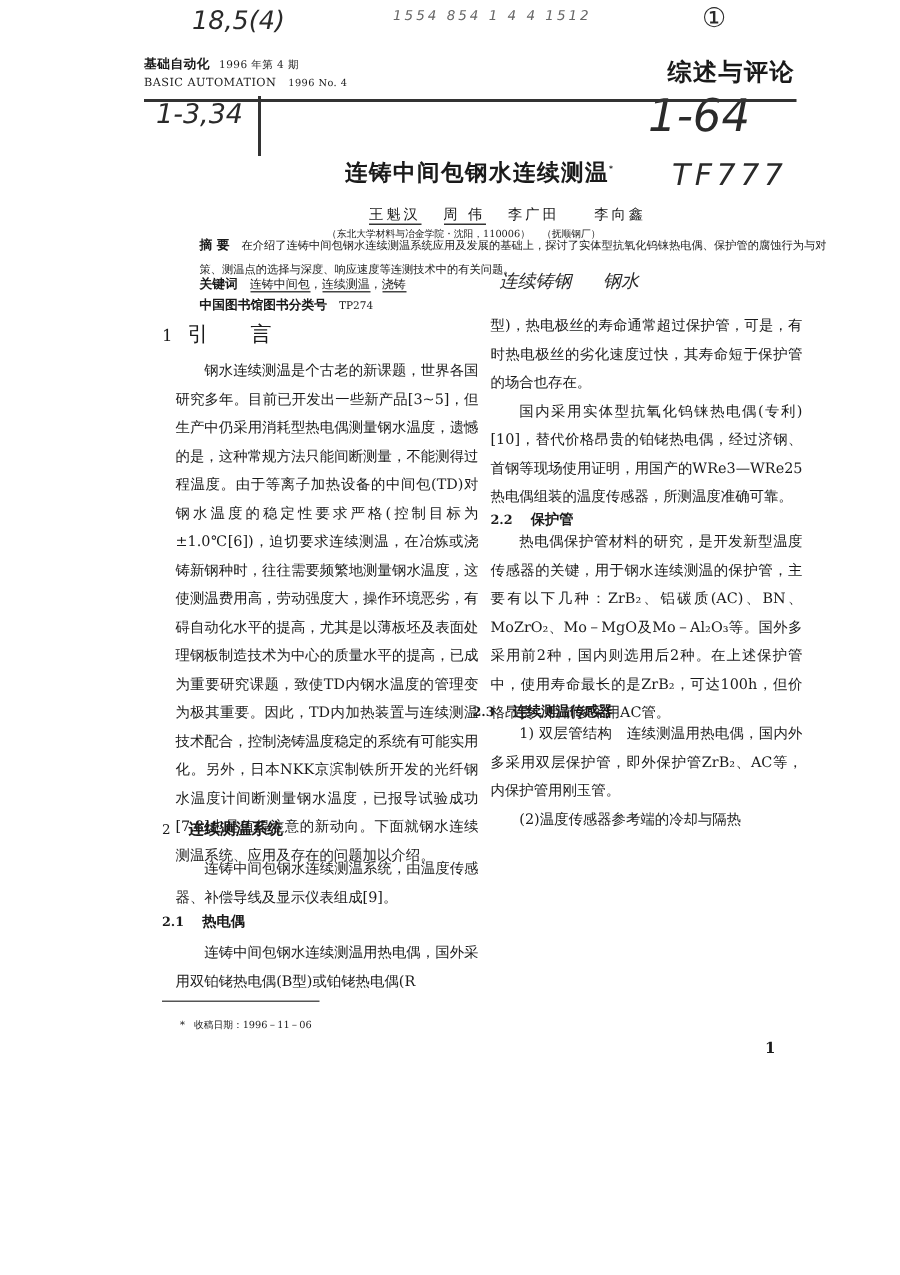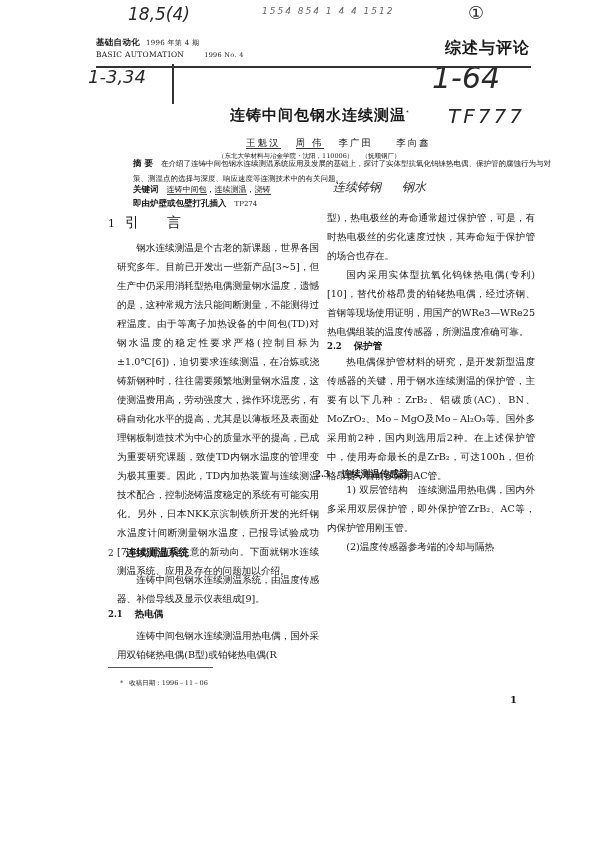--- a/index.html
+++ b/index.html
@@ -9,21 +9,21 @@
     color: #1a1a1a;
   }
   .abs { position: absolute; }
   .hand {
     font-family: "DejaVu Sans", "Liberation Sans", sans-serif;
     color: #2a2a2a; font-style: italic; font-weight: normal;
   }
   .journal-cn { font-size: 8.5px; font-weight: bold; letter-spacing: 0.3px; }
   .journal-cn .yr { font-weight: normal; font-size: 7px; margin-left: 6px; }
   .journal-en { font-size: 7.5px; letter-spacing: 0.3px; }
-  .journal-en .yr { font-size: 6.5px; margin-left: 20px; }
+  .journal-en .yr { font-size: 6.5px; margin-left: 8px; }
   .section-tag {
     font-family: "DejaVu Sans", "Liberation Sans", sans-serif;
     font-weight: bold; font-size: 16px; letter-spacing: 1px;
   }
   .rule { height: 1.5px; background: #333; }
   .title {
     font-family: "DejaVu Sans", "Liberation Sans", sans-serif;
     font-weight: bold; font-size: 15px; letter-spacing: 1px;
   }
   .authors { font-size: 9.5px; letter-spacing: 2px; }
@@ -60,21 +60,21 @@
   .footnote { font-size: 6.5px; }
   .pagenum { font-size: 10px; font-weight: bold; }
   sup { font-size: 5px; }
 </style>
 </head>
 <body>
 
 <div class="abs hand" style="left:128px;top:4px;font-size:17px;">18,5(4)</div>
 <div class="abs hand" style="left:262px;top:6px;font-size:9px;letter-spacing:2px;color:#666;">1554 854 1 4 4 1512</div>
 <div class="abs hand" style="left:468px;top:2px;font-size:18px;">①</div>
-<div class="abs hand" style="left:88px;top:66px;font-size:18px;">1-3,34</div>
+<div class="abs hand" style="left:104px;top:66px;font-size:18px;">1-3,34</div>
 <div class="abs" style="left:172px;top:64px;width:1.5px;height:40px;background:#333;"></div>
 <div class="abs hand" style="left:432px;top:60px;font-size:30px;">1-64</div>
 <div class="abs hand" style="left:448px;top:104px;font-size:20px;letter-spacing:3px;">TF777</div>
 <div class="abs hand" style="left:333px;top:179px;font-size:12px;">连续铸钢</div>
 <div class="abs hand" style="left:402px;top:179px;font-size:12px;">钢水</div>
 
 <div class="abs journal-cn" style="left:96px;top:37px;">
   <span>基础自动化</span><span class="yr">1996 年第 4 期</span>
 </div>
 <div class="abs journal-en" style="left:96px;top:50px;">
@@ -98,21 +98,21 @@
 </div>
 
 <div class="abs abstract" style="left:133px;top:156px;">
   <b>摘 要</b><span>在介绍了连铸中间包钢水连续测温系统应用及发展的基础上，探讨了实体型抗氧化钨铼热电偶、保护管的腐蚀行为与对策、测温点的选择与深度、响应速度等连测技术中的有关问题。</span>
 </div>
 
 <div class="abs meta" style="left:133px;top:182px;">
   <b>关键词</b><span class="kw">连铸中间包</span><span>，</span><span class="kw">连续测温</span><span>，</span><span class="kw">浇铸</span>
 </div>
 <div class="abs meta" style="left:133px;top:196px;">
-  <b>即由炉壁或包壁打孔插入</b><span style="font-size:7px;">TP274</span>
+  <b>中国图书馆图书分类号</b><span style="font-size:7px;">TP274</span>
 </div>
 
 <div class="abs h1" style="left:108px;top:214px;">
   <span class="num">1</span><span>引　　言</span>
 </div>
 <div class="abs col-left" style="top:238px;">
   <p class="para">钢水连续测温是个古老的新课题，世界各国研究多年。目前已开发出一些新产品[3~5]，但生产中仍采用消耗型热电偶测量钢水温度，遗憾的是，这种常规方法只能间断测量，不能测得过程温度。由于等离子加热设备的中间包(TD)对钢水温度的稳定性要求严格(控制目标为±1.0℃[6])，迫切要求连续测温，在冶炼或浇铸新钢种时，往往需要频繁地测量钢水温度，这使测温费用高，劳动强度大，操作环境恶劣，有碍自动化水平的提高，尤其是以薄板坯及表面处理钢板制造技术为中心的质量水平的提高，已成为重要研究课题，致使TD内钢水温度的管理变为极其重要。因此，TD内加热装置与连续测温技术配合，控制浇铸温度稳定的系统有可能实用化。另外，日本NKK京滨制铁所开发的光纤钢水温度计间断测量钢水温度，已报导试验成功[7,8]也是值得注意的新动向。下面就钢水连续测温系统、应用及存在的问题加以介绍。</p>
 </div>
 <div class="abs h2" style="left:108px;top:546px;">
   <span class="num">2</span><span>连续测温系统</span>

